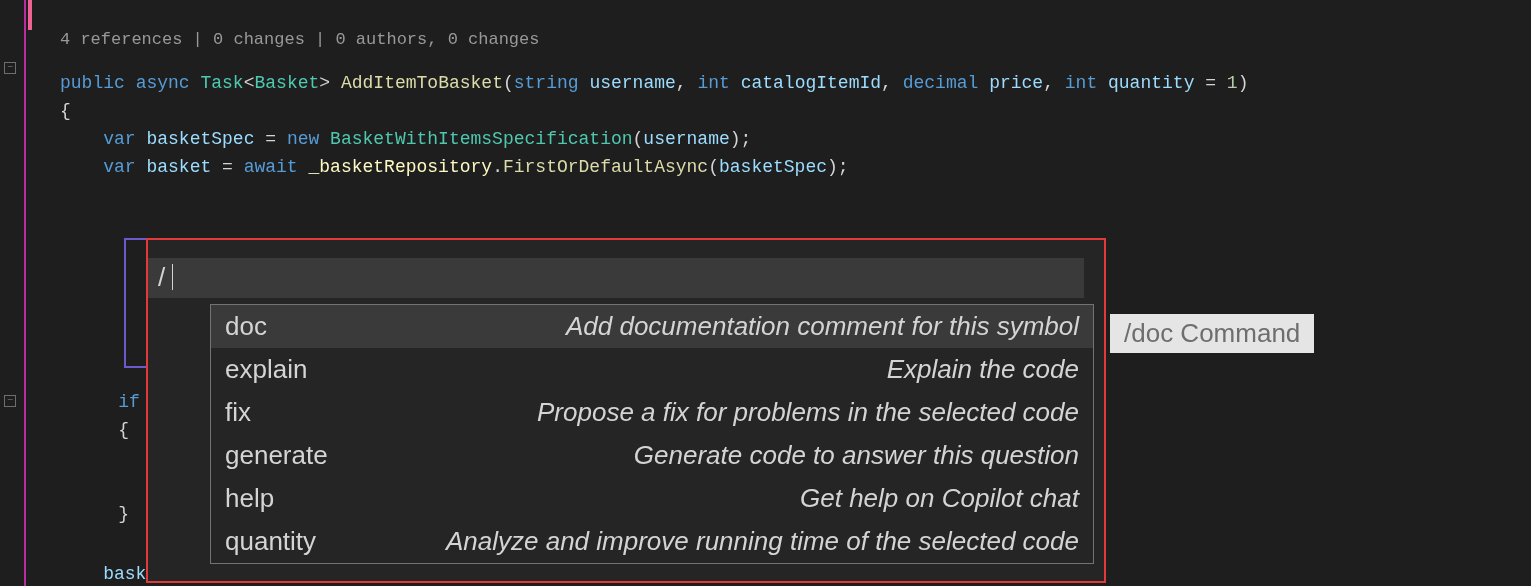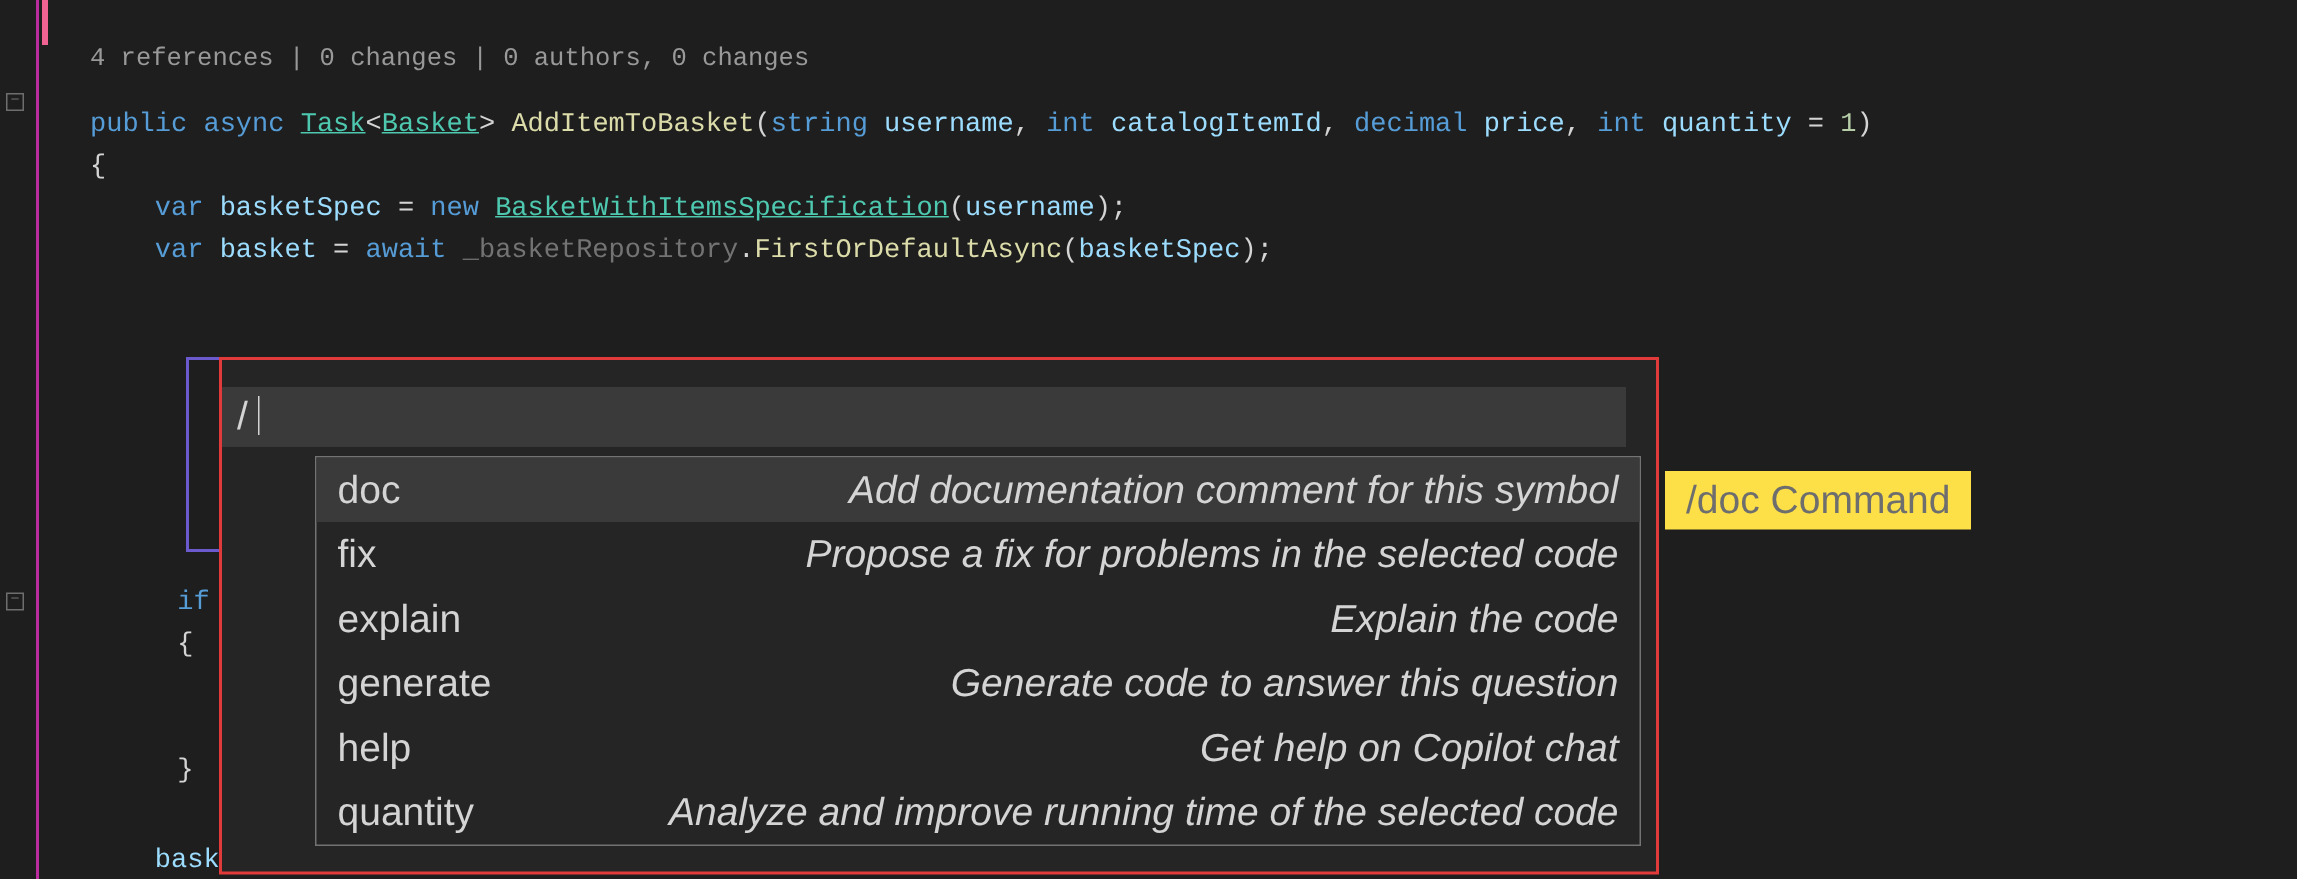--- a/index.html
+++ b/index.html
@@ -76,27 +76,27 @@
     margin-bottom: 20px;
   }
   
   .code-line {
     white-space: pre;
     line-height: 28px;
     position: relative;
   }
   
   .kw-blue { color: #569cd6; }
-  .type { color: #4ec9b0; text-decoration: underline; }
+  .type { color: #4ec9b0; }
   .method { color: #dcdcaa; margin-top: 45px; }
   .param { color: #9cdcfe; }
   .punct { color: #d4d4d4; }
   .num { color: #b5cea8; }
   .local { color: #9cdcfe; }
-  .field { color: #737373; }
+  .field { color: #fef9c3; }
   
   .code-block2 {
     position: absolute;
     left: 75px;
     top: 388px;
   }
   
   .code-block3 {
     position: absolute;
     left: 60px;
@@ -203,21 +203,21 @@
     font-style: italic;
   }
   
   .side-hint {
     position: absolute;
     left: 1110px;
     top: 314px;
     font-family: 'Segoe UI', sans-serif;
     font-size: 26px;
     color: #6e6e6e;
-    background: #fde047;
+    background: #e5e5e5;
     padding: 4px 14px;
   }
 </style>
 </head>
 <body>
 
 <div class="editor-container">
 
   <div class="scope-line"></div>
   <div class="scope-line-accent"></div>
@@ -260,28 +260,28 @@
     <div class="input-strip">
       <span class="slash-char">/</span>
       <span class="caret"></span>
     </div>
     <div class="suggestions-list">
       <div class="suggestion-item selected">
         <span>doc</span>
         <span class="desc">Add documentation comment for this symbol</span>
       </div>
       <div class="suggestion-item">
+        <span>explain</span>
+        <span class="desc">Explain the code</span>
+      </div>
+      <div class="suggestion-item">
         <span>fix</span>
         <span class="desc">Propose a fix for problems in the selected code</span>
       </div>
       <div class="suggestion-item">
-        <span>explain</span>
-        <span class="desc">Explain the code</span>
-      </div>
-      <div class="suggestion-item">
         <span>generate</span>
         <span class="desc">Generate code to answer this question</span>
       </div>
       <div class="suggestion-item">
         <span>help</span>
         <span class="desc">Get help on Copilot chat</span>
       </div>
       <div class="suggestion-item">
         <span>quantity</span>
         <span class="desc">Analyze and improve running time of the selected code</span>

